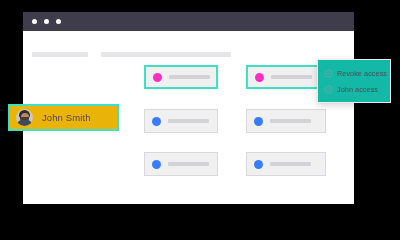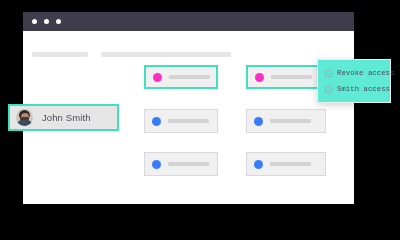--- a/index.html
+++ b/index.html
@@ -124,21 +124,21 @@
   .node-r3c1 .node-label-bar { width: 41px; }
   .node-r3c2 .node-label-bar { width: 41px; }
 
   
   .person-card {
     position: absolute;
     left: 8px;
     top: 104px;
     width: 111px;
     height: 27px;
-    background: #e5e5e5;
+    background: #eab308;
     border: 2px solid #3fdfc0;
     box-sizing: border-box;
     display: flex;
     align-items: center;
     padding-left: 6px;
     z-index: 6;
   }
   .avatar {
     width: 17px;
     height: 17px;
@@ -183,27 +183,26 @@
     letter-spacing: 0.1px;
     white-space: nowrap;
   }
 
   
   .context-menu {
     position: absolute;
     left: 317px;
     top: 59px;
     width: 74px;
-    background: #5eead4;
+    background: #14b8a6;
     border: 1px solid #ececee;
     box-shadow: 0 2px 7px rgba(0,0,0,0.18);
     padding: 5px 0 5px 0;
     z-index: 10;
     box-sizing: border-box;
-    font-family: Liberation Mono, monospace;
   }
   .menu-item {
     display: flex;
     align-items: center;
     height: 16px;
     padding: 0 6px;
     white-space: nowrap;
   }
   .menu-icon {
     width: 9px;
@@ -299,19 +298,19 @@
         <line x1="3.6" y1="6" x2="8.4" y2="6" stroke="#9a9aa4" stroke-width="0.9"></line>
       </svg>
       <span class="menu-label">Revoke access</span>
     </div>
 
     <div class="menu-item">
       <svg class="menu-icon" viewBox="0 0 12 12">
         <circle cx="6" cy="6" r="4.8" fill="none" stroke="#9a9aa4" stroke-width="0.9"></circle>
         <polyline points="3.8,6.1 5.3,7.7 8.2,4.4" fill="none" stroke="#9a9aa4" stroke-width="0.9" stroke-linecap="round" stroke-linejoin="round"></polyline>
       </svg>
-      <span class="menu-label">Smith access</span>
+      <span class="menu-label">John access</span>
     </div>
 
 
   </div>
 
 </div>
 
 </body></html>

